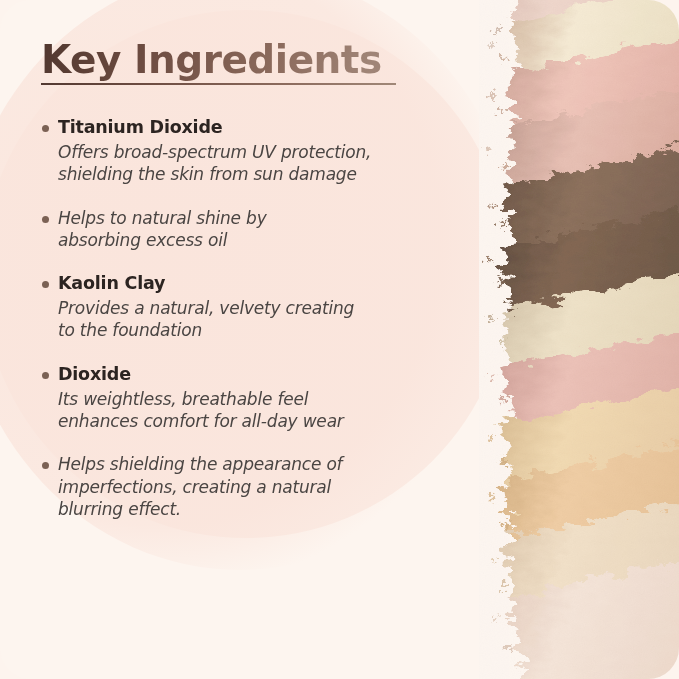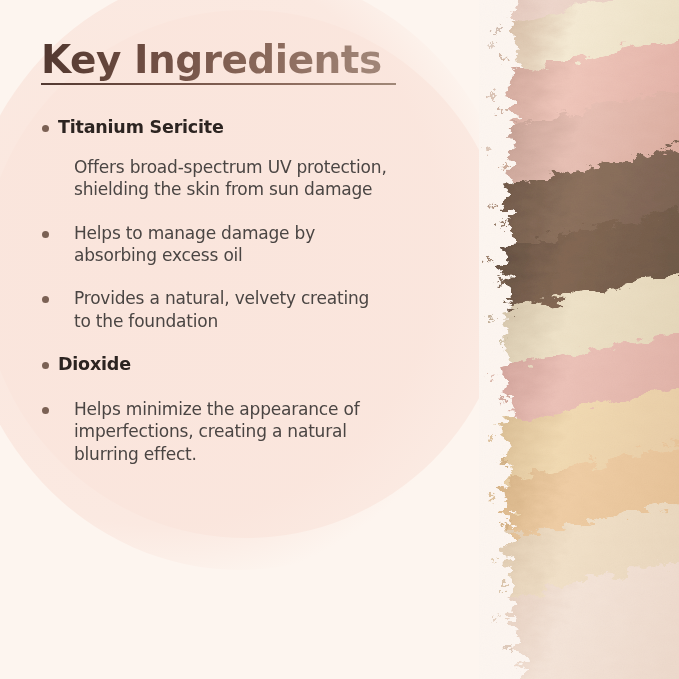--- a/index.html
+++ b/index.html
@@ -13,20 +13,21 @@
     font-family: "Liberation Sans", sans-serif;
     background: #fdf4ee;
   }
 
   #canvas {
     position: relative;
     width: 679px;
     height: 679px;
     background: #fdf5ef;
     overflow: hidden;
+    border-radius: 31px;
   }
 
   
   .bg-circle {
     position: absolute;
     left: -18px;
     top: 10px;
     width: 528px;
     height: 528px;
     border-radius: 50%;
@@ -124,22 +125,23 @@
     letter-spacing: -0.2px;
     margin: 0 0 1px 0;
   }
   .item-desc {
     font-family: "DejaVu Sans", sans-serif;
     font-size: 17px;
     font-weight: normal;
     color: #4a4543;
     line-height: 1.32;
     letter-spacing: -0.2px;
-    margin: 16px;
+    margin: 0;
     white-space: pre-line;
+    font-style: italic;
   }
 </style>
 </head>
 <body>
 
 <div id="canvas">
 
   <div class="bg-circle"></div>
   <div class="bg-circle-soft"></div>
 
@@ -295,44 +297,47 @@
 
     <div class="title-wrap">
       <h1 class="title">Key Ingredients</h1>
       <div class="title-rule"></div>
     </div>
 
     <ul class="list">
 
       <li class="item">
         <span class="bullet"></span>
-        <div class="item-title">Titanium Sericite</div>
+        <div class="item-title">Titanium Dioxide</div>
         <div class="item-desc">Offers broad-spectrum UV protection,
 shielding the skin from sun damage</div>
       </li>
 
       <li class="item">
         <span class="bullet"></span>
-        <div class="item-desc">Helps to manage damage by
+        <div class="item-desc">Helps to natural shine by
 absorbing excess oil</div>
       </li>
 
       <li class="item">
         <span class="bullet"></span>
+        <div class="item-title">Kaolin Clay</div>
         <div class="item-desc">Provides a natural, velvety creating
 to the foundation</div>
       </li>
 
       <li class="item">
         <span class="bullet"></span>
         <div class="item-title">Dioxide</div>
-      </li>
-
-      <li class="item">
-        <span class="bullet"></span>
-        <div class="item-desc">Helps minimize the appearance of
+        <div class="item-desc">Its weightless, breathable feel
+enhances comfort for all-day wear</div>
+      </li>
+
+      <li class="item">
+        <span class="bullet"></span>
+        <div class="item-desc">Helps shielding the appearance of
 imperfections, creating a natural
 blurring effect.</div>
       </li>
 
     </ul>
   </div>
 </div>
 
 </body></html>

